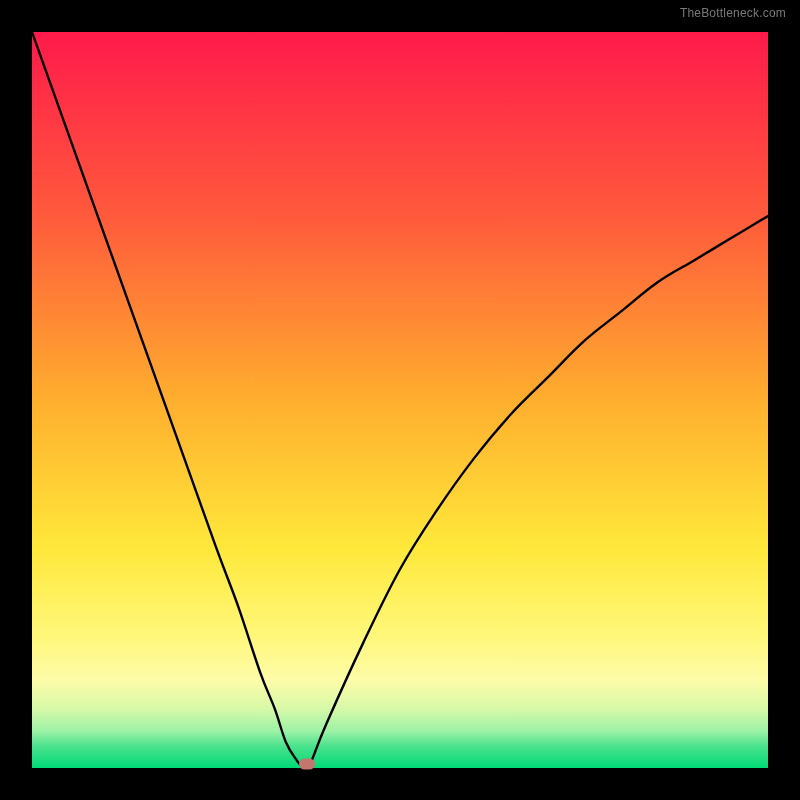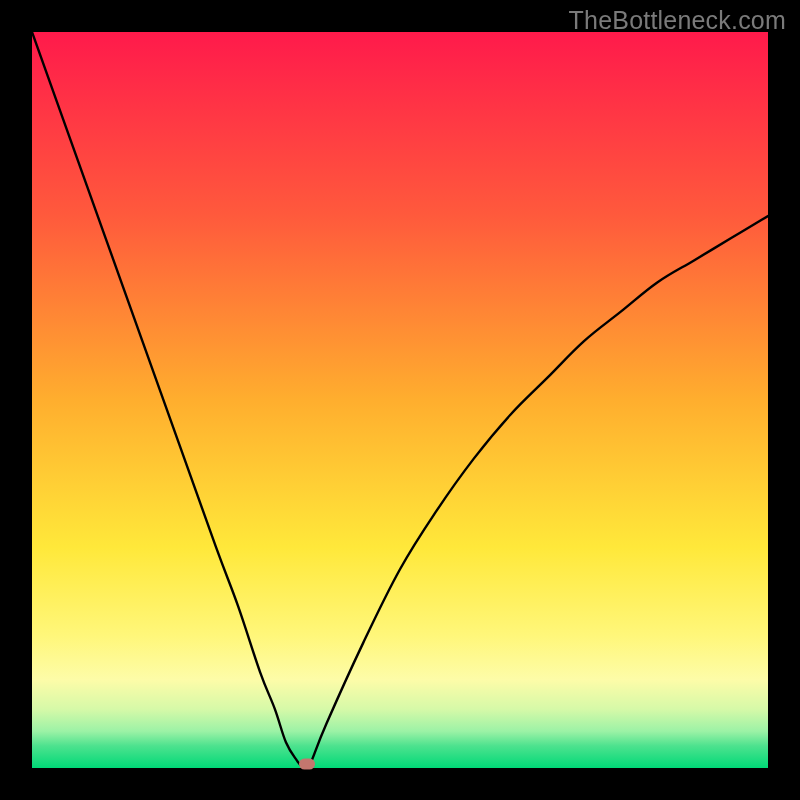--- a/index.html
+++ b/index.html
@@ -35,21 +35,21 @@
       #9cf2a6 95%,
       #4de28e 97%,
       #00d977 100%
     );
   }
   .watermark {
     position: absolute;
     top: 6px;
     right: 14px;
     color: #7a7a7a;
-    font-size: 25px;
+    font-size: 12px;
     font-weight: 500;
     letter-spacing: 0.2px;
     user-select: none;
     z-index: 10;
   }
   svg.curve {
     position: absolute;
     left: 0;
     top: 0;
     width: 736px;

